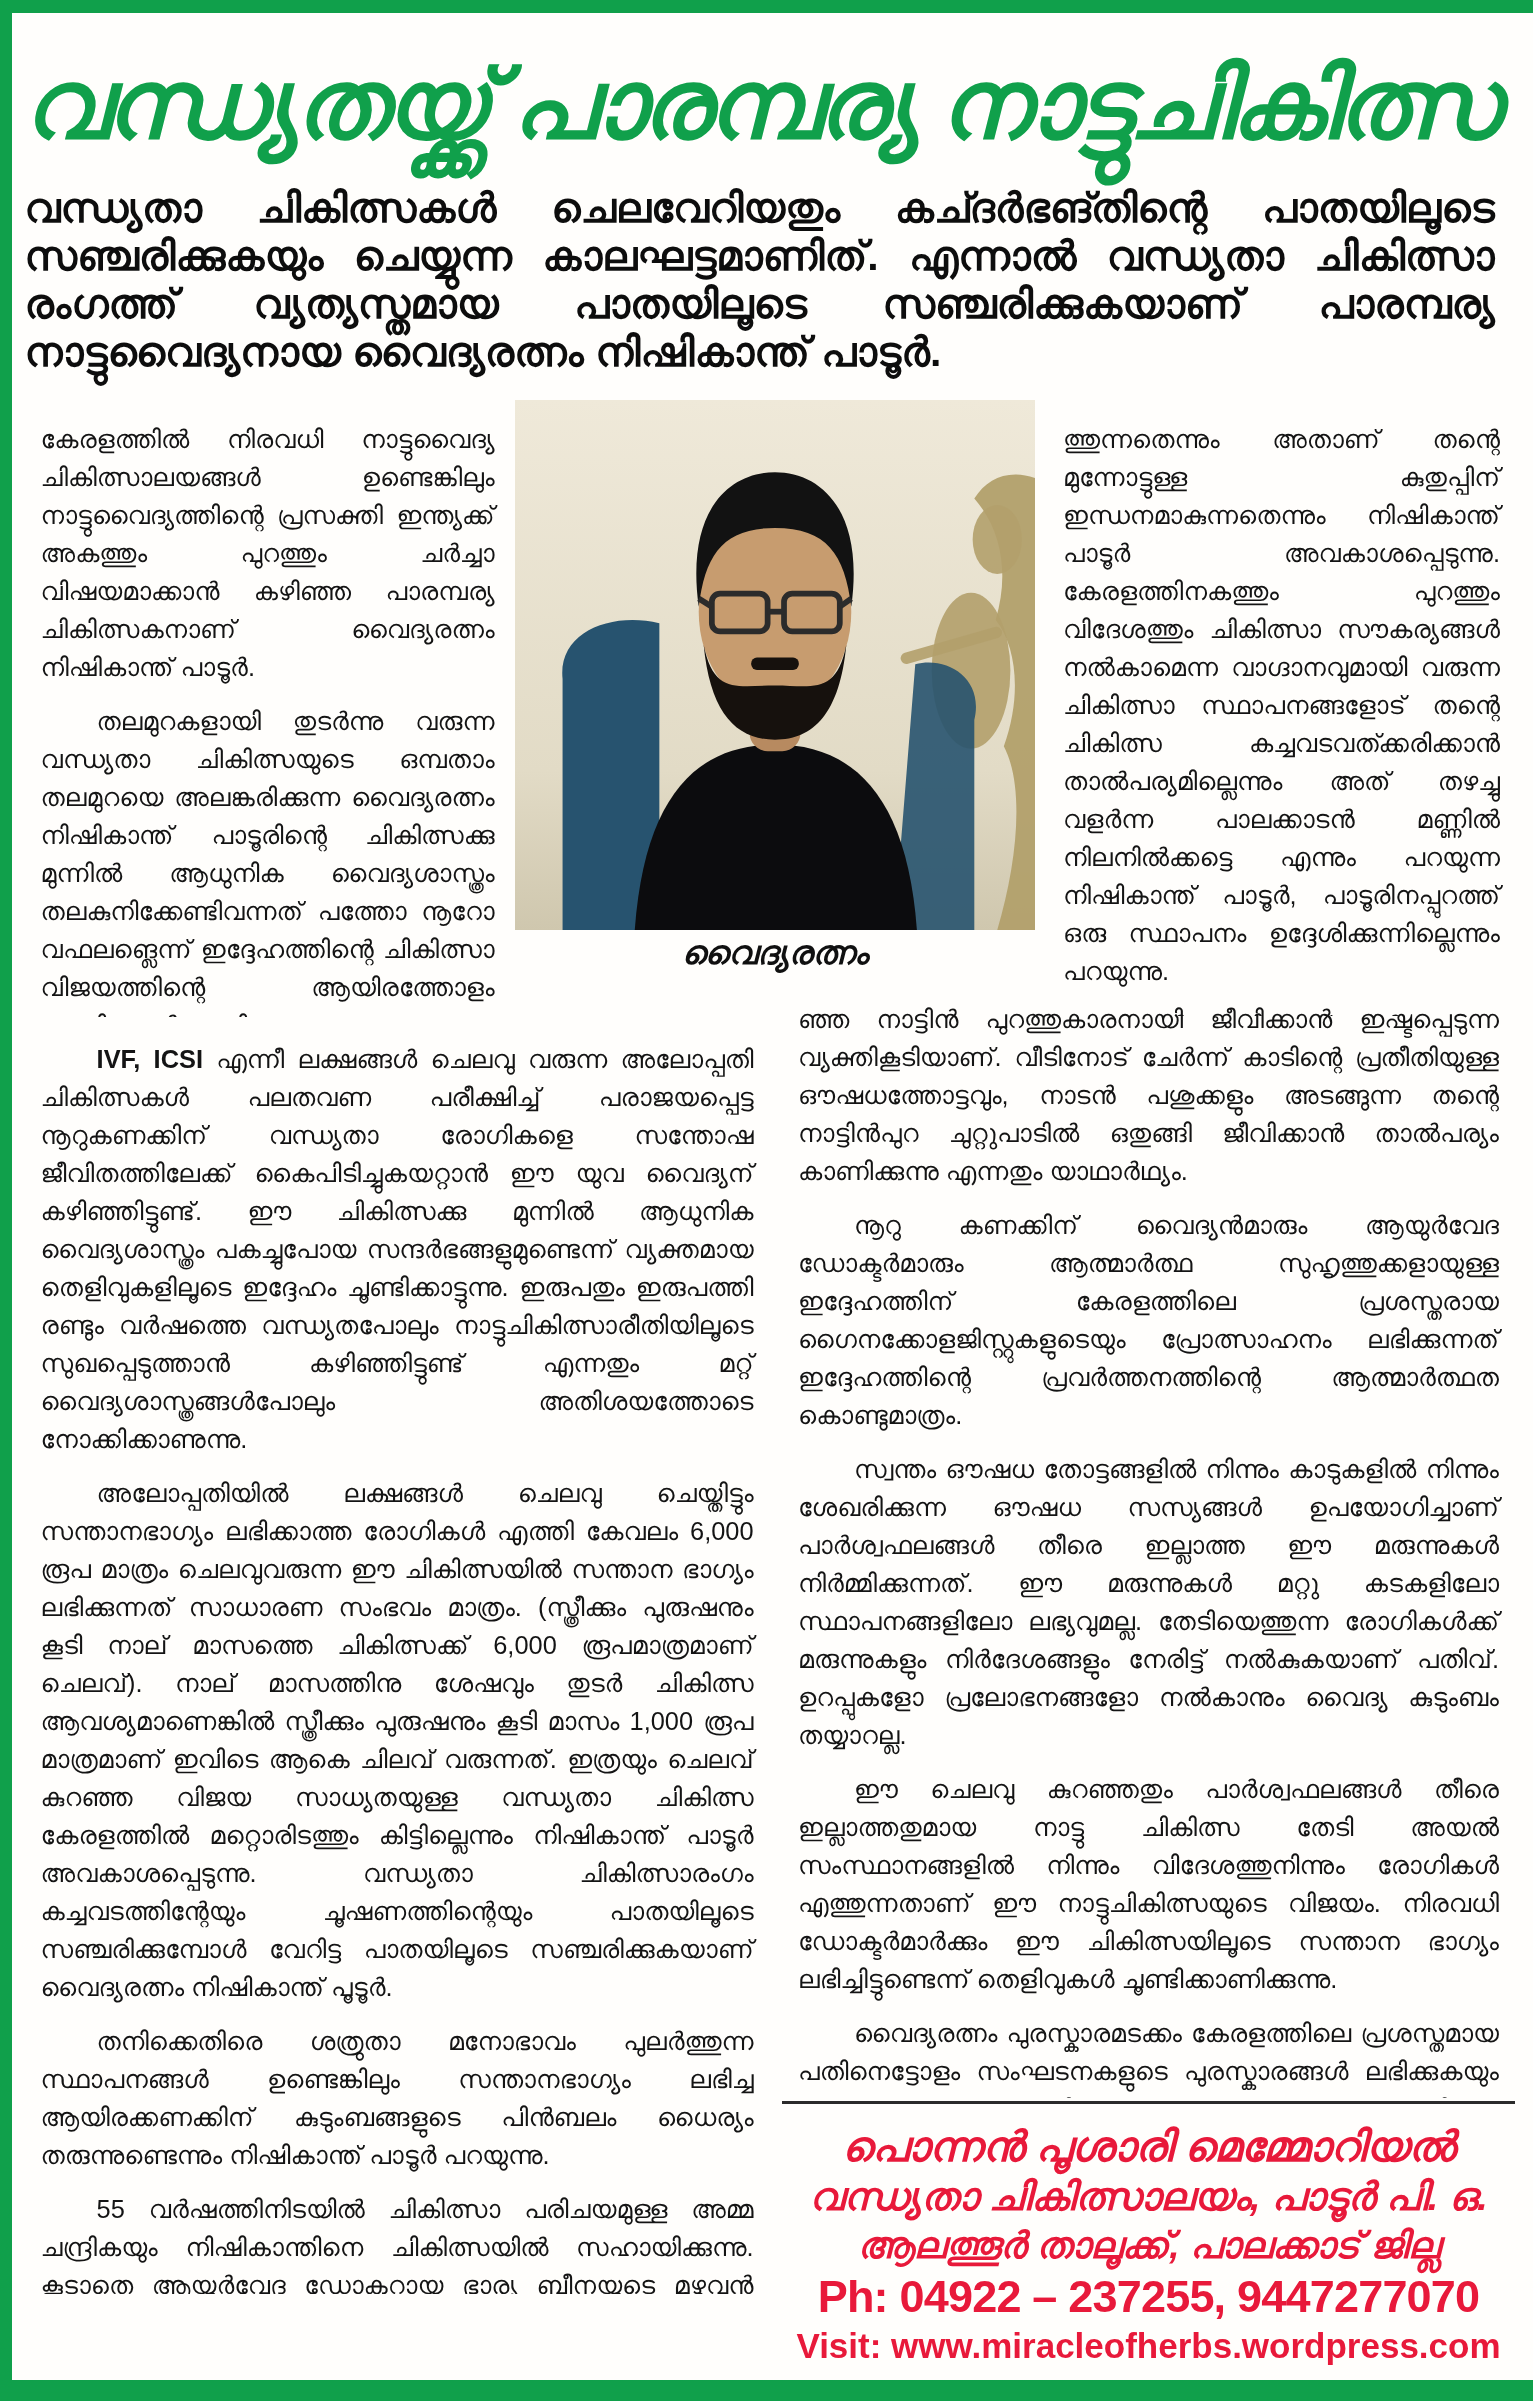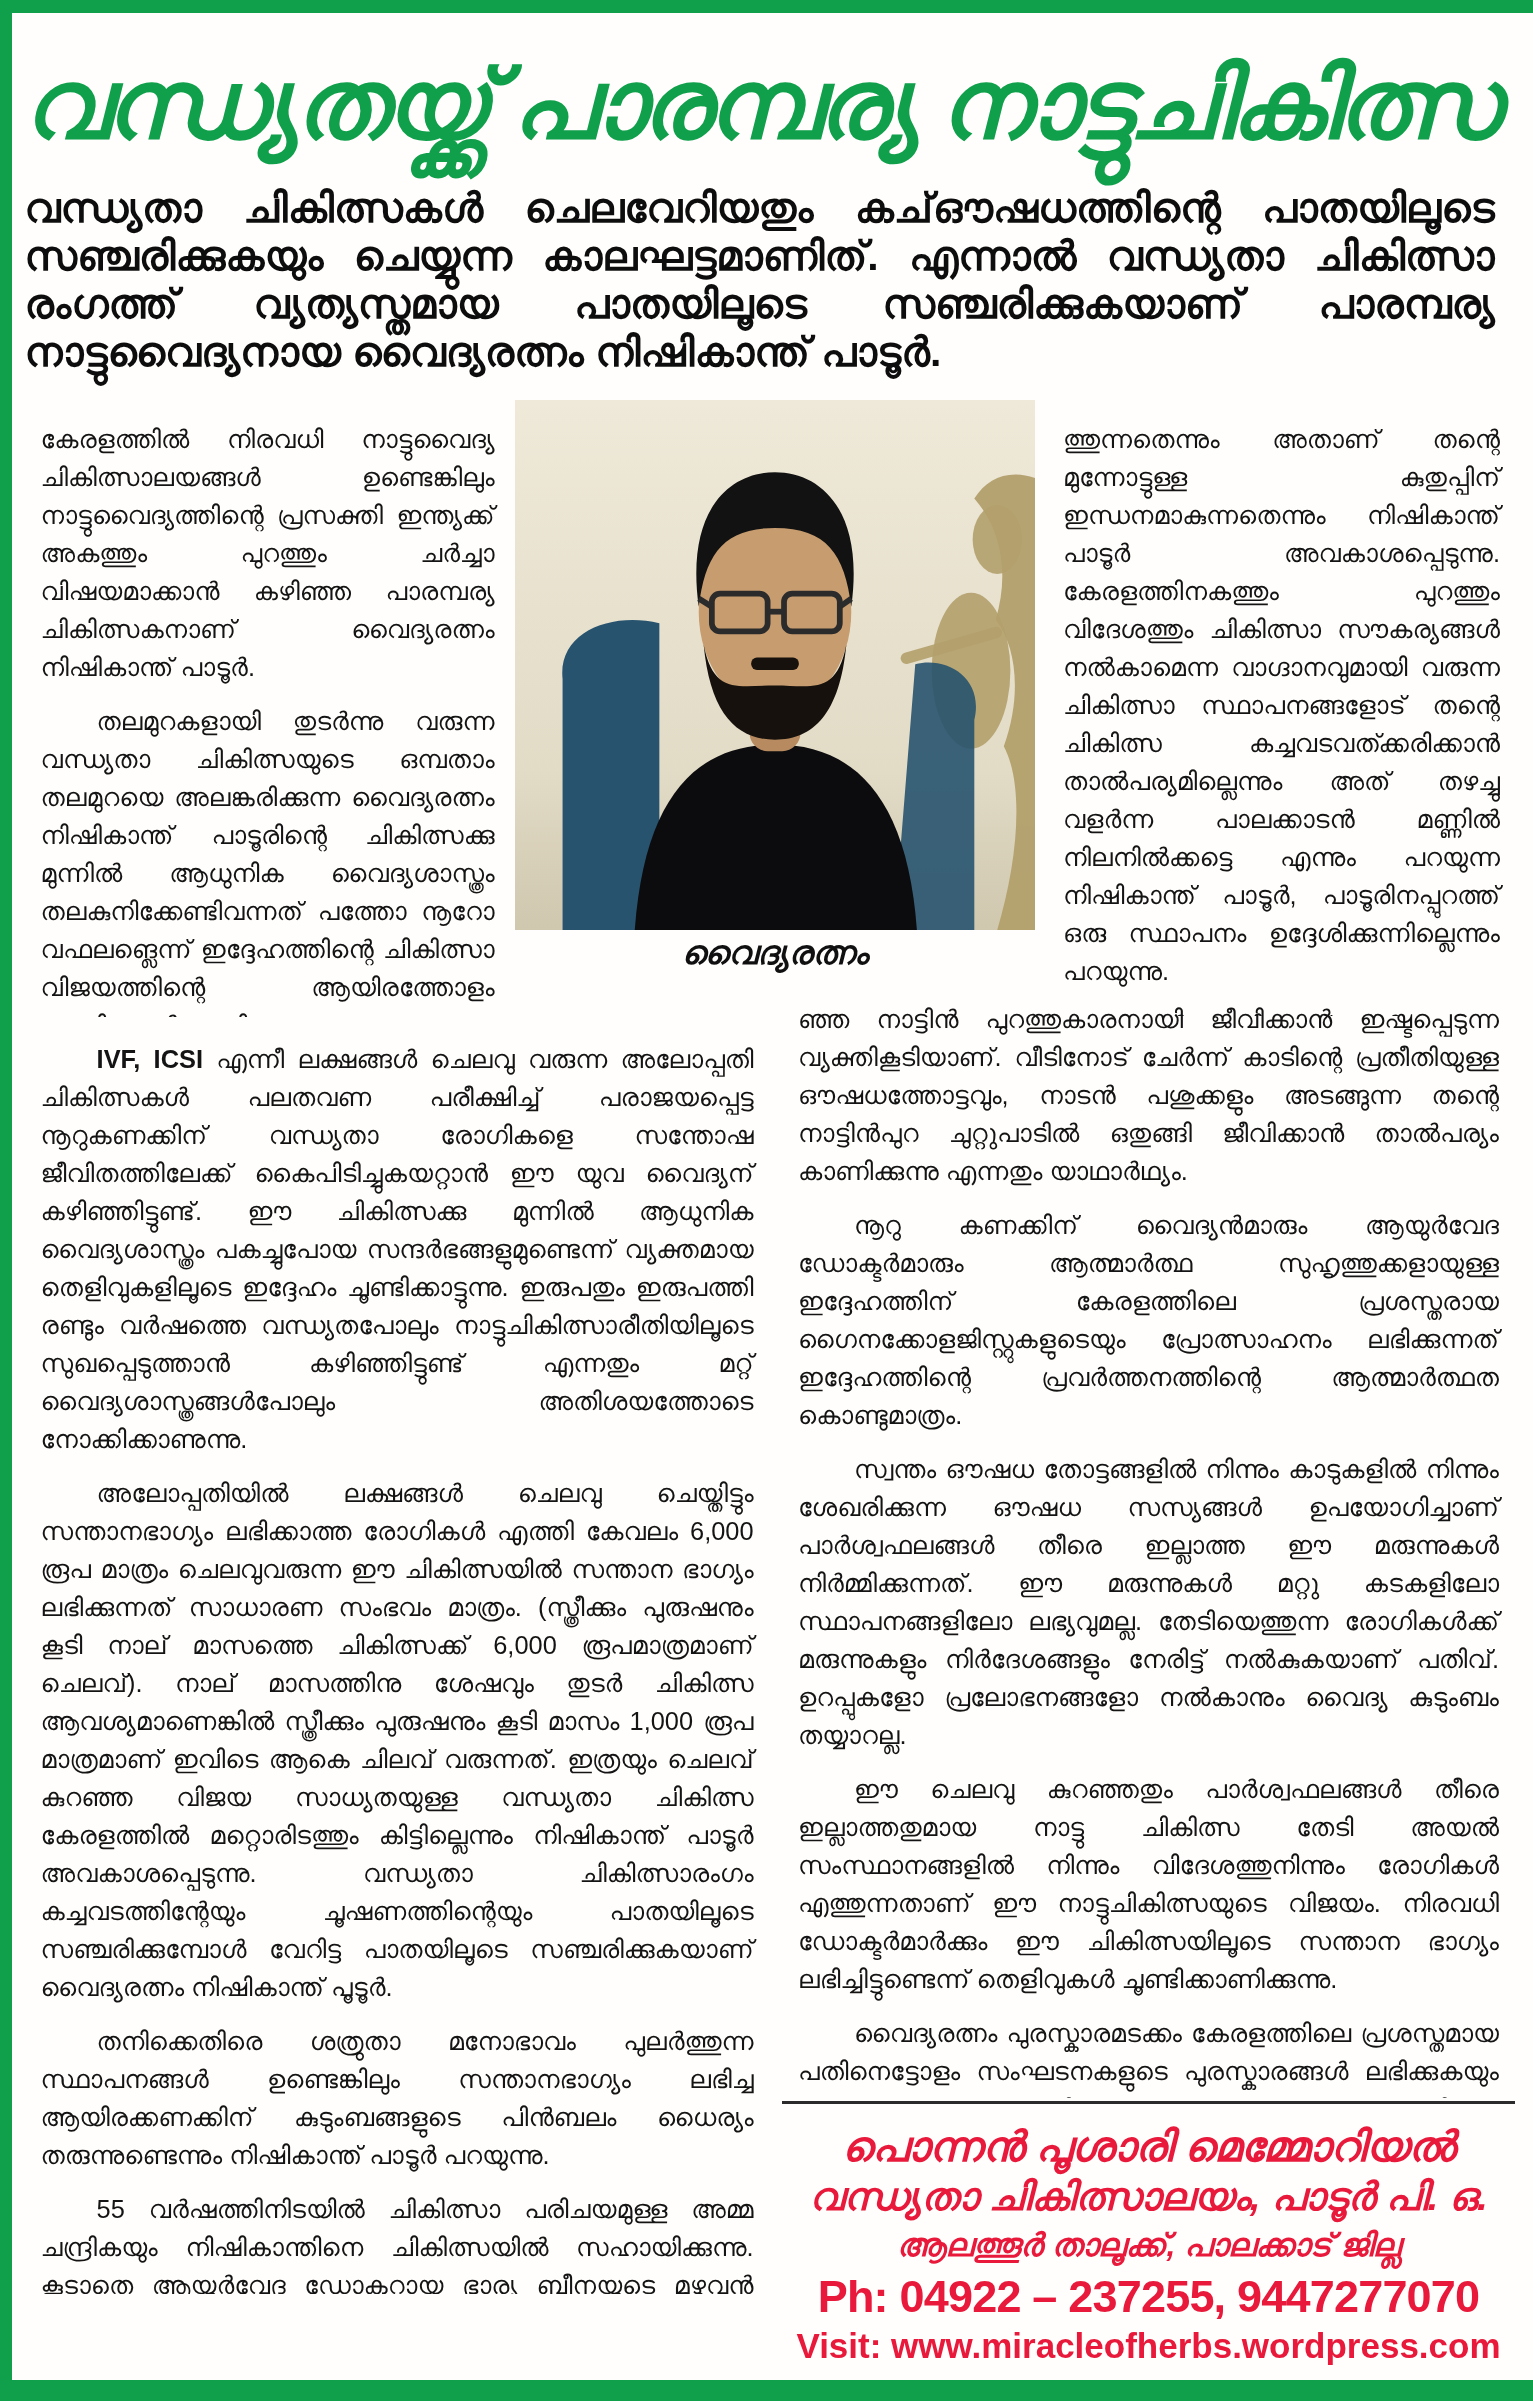--- a/index.html
+++ b/index.html
@@ -48,39 +48,39 @@
   }
 
   .separator{position:absolute;left:782px;top:2101px;width:733px;height:2.5px;background:#2b2b2b;}
 
   .contact{
     position:absolute;left:782px;top:2121px;width:733px;
     text-align:center;color:var(--red);font-weight:800;
   }
   .contact .c1{font-size:42px;line-height:51px;font-style:italic;}
   .contact .c2{font-size:39px;line-height:49px;font-style:italic;}
-  .contact .c3{font-size:32px;line-height:49px;font-style:italic;}
+  .contact .c3{font-size:37px;line-height:49px;font-style:italic;}
   .contact .phone{font-size:45px;line-height:54px;letter-spacing:-0.8px;}
   .contact .visit{font-size:35px;line-height:44px;}
 
   :root{--green:#10a04b;--red:#e8193a;}
 </style>
 </head>
 <body>
 
 <div class="page">
 
   <div class="border-top"></div>
   <div class="border-left"></div>
   <div class="border-right"></div>
   <div class="border-bottom"></div>
 
   <div class="headline">വന്ധ്യതയ്ക്ക് പാരമ്പര്യ നാട്ടുചികിത്സ</div>
 
-  <div class="subhead">വന്ധ്യതാ ചികിത്സകൾ ചെലവേറിയതും കച്ഔഷധത്തിന്റെ പാതയിലൂടെ സഞ്ചരിക്കുകയും ചെയ്യുന്ന കാലഘട്ടമാണിത്. എന്നാൽ വന്ധ്യതാ ചികിത്സാ രംഗത്ത് വ്യത്യസ്തമായ പാതയിലൂടെ സഞ്ചരിക്കുകയാണ് പാരമ്പര്യ നാട്ടുവൈദ്യനായ വൈദ്യരത്നം നിഷികാന്ത് പാടൂർ.</div>
+  <div class="subhead">വന്ധ്യതാ ചികിത്സകൾ ചെലവേറിയതും കച്ദർഭങ്തിന്റെ പാതയിലൂടെ സഞ്ചരിക്കുകയും ചെയ്യുന്ന കാലഘട്ടമാണിത്. എന്നാൽ വന്ധ്യതാ ചികിത്സാ രംഗത്ത് വ്യത്യസ്തമായ പാതയിലൂടെ സഞ്ചരിക്കുകയാണ് പാരമ്പര്യ നാട്ടുവൈദ്യനായ വൈദ്യരത്നം നിഷികാന്ത് പാടൂർ.</div>
 
   <div class="col col-left-top">
     <p>കേരളത്തിൽ നിരവധി നാട്ടുവൈദ്യ ചികിത്സാലയങ്ങൾ ഉണ്ടെങ്കിലും നാട്ടുവൈദ്യത്തിന്റെ പ്രസക്തി ഇന്ത്യക്ക് അകത്തും പുറത്തും ചർച്ചാ വിഷയമാക്കാൻ കഴിഞ്ഞ പാരമ്പര്യ ചികിത്സകനാണ് വൈദ്യരത്നം നിഷികാന്ത് പാടൂർ.</p>
     <p class="indent">തലമുറകളായി തുടർന്നു വരുന്ന വന്ധ്യതാ ചികിത്സയുടെ ഒമ്പതാം തലമുറയെ അലങ്കരിക്കുന്ന വൈദ്യരത്നം നിഷികാന്ത് പാടൂരിന്റെ ചികിത്സക്കു മുന്നിൽ ആധുനിക വൈദ്യശാസ്ത്രം തലകുനിക്കേണ്ടിവന്നത് പത്തോ നൂറോ വഫലങ്ലെന്ന് ഇദ്ദേഹത്തിന്റെ ചികിത്സാ വിജയത്തിന്റെ ആയിരത്തോളം തെളിവുകൾ ചൂണ്ടിക്കാട്ടുന്നു.</p>
   </div>
 
   <div class="photo-wrap">
     <svg viewBox="0 0 634 646" preserveAspectRatio="none">
       <defs>
         <linearGradient id="bg" x1="0" y1="0" x2="0" y2="1">

